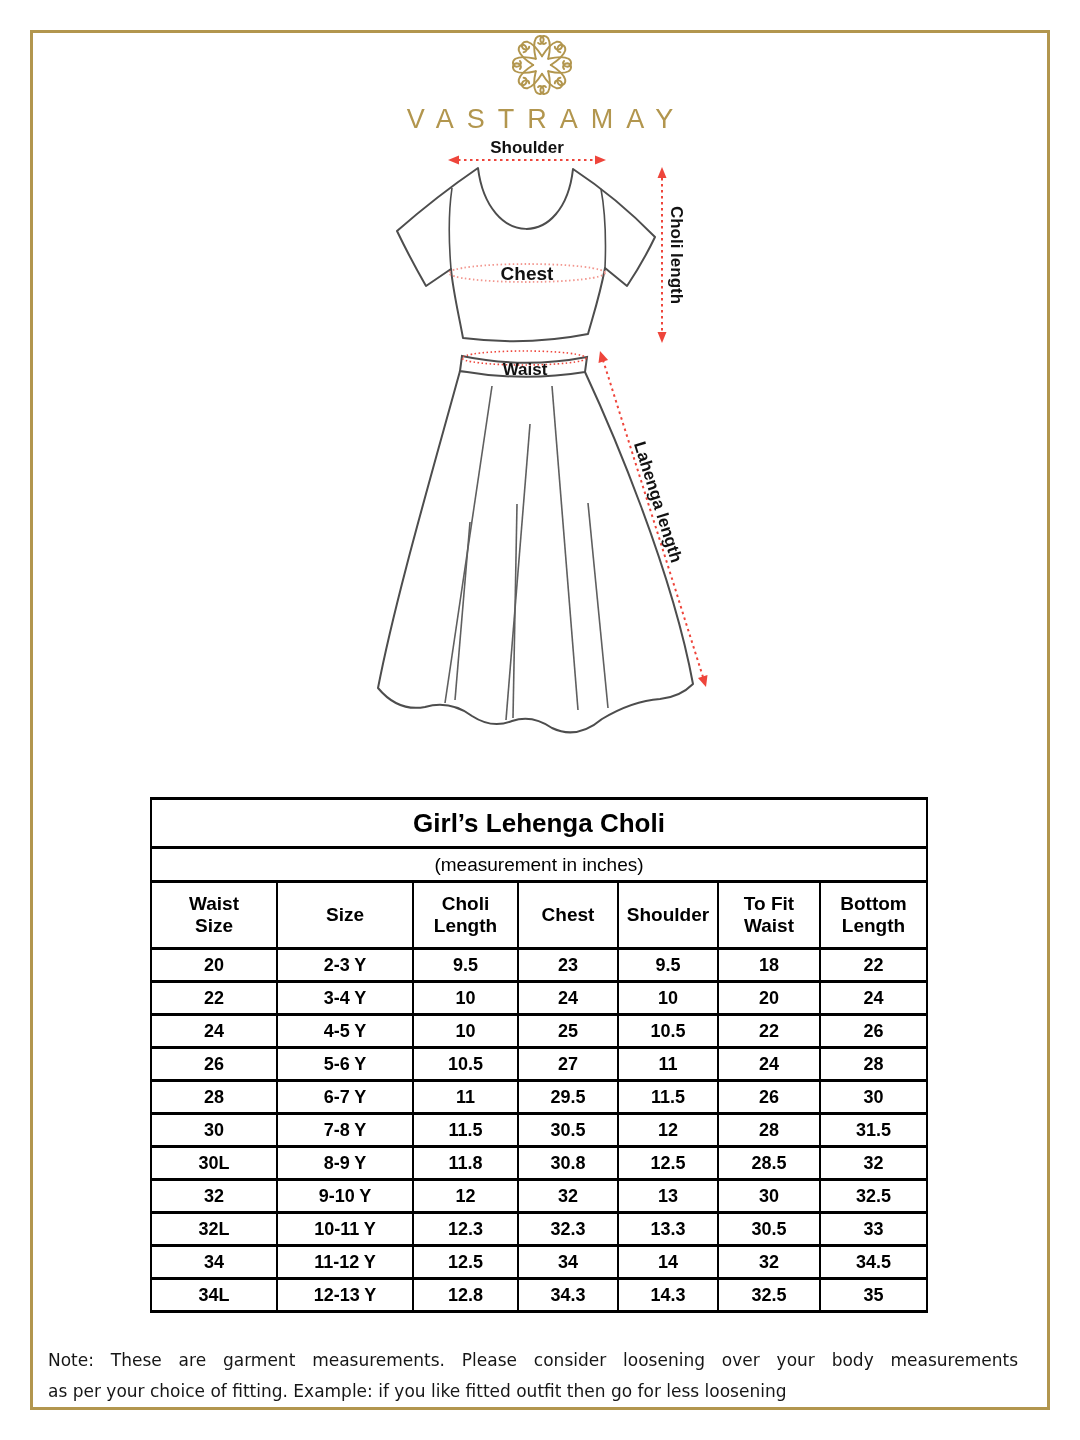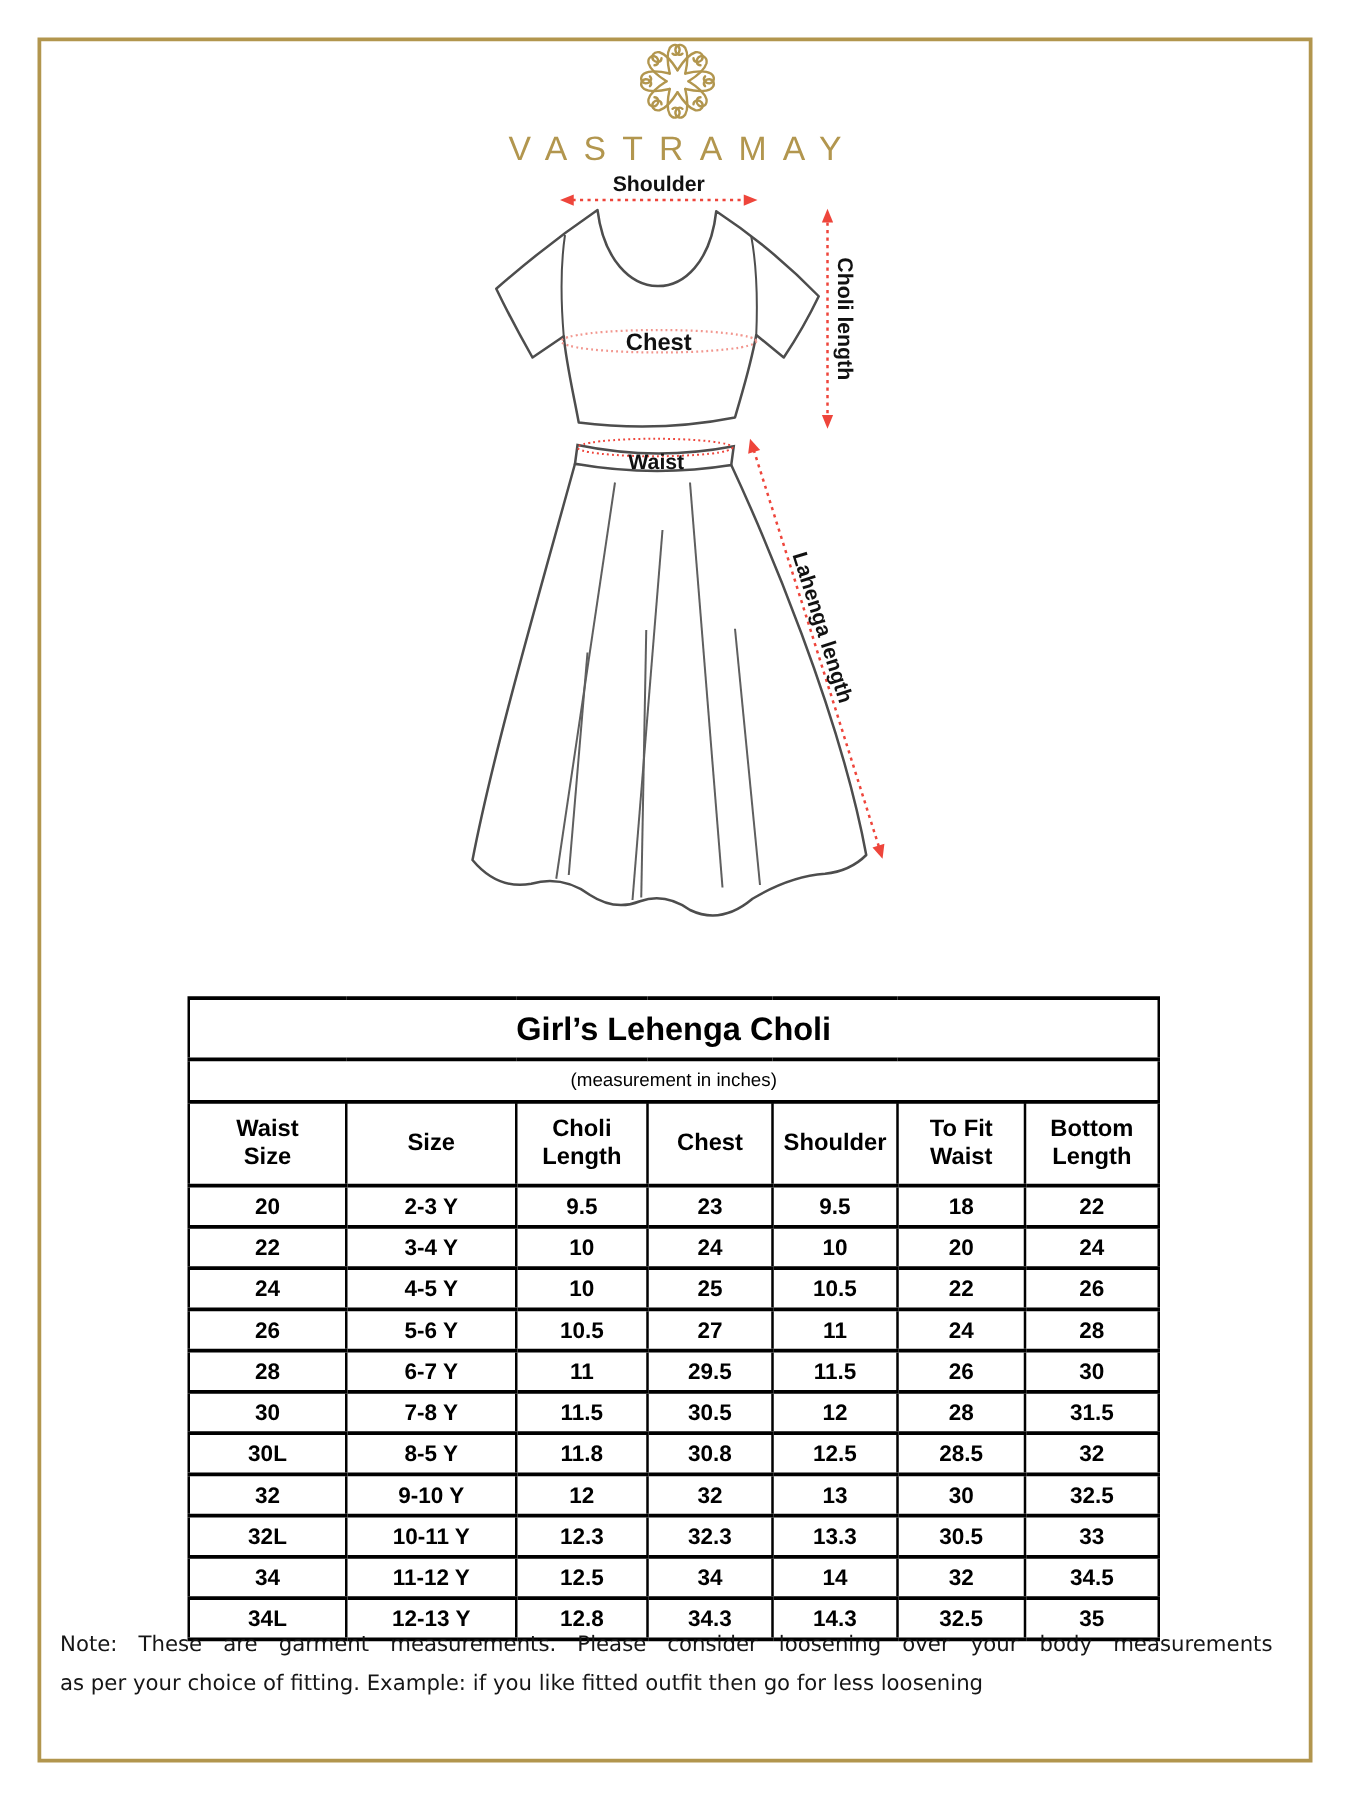--- a/index.html
+++ b/index.html
@@ -23,28 +23,28 @@
   }
   .size-table {
     position:absolute; left:150px; top:757px; width:778px;
     border-collapse:collapse; table-layout:fixed; background:#fff; color:#000;margin-top:40px;
   }
   .size-table th, .size-table td {
     border:2px solid #000; border-top-width:3px; border-bottom-width:3px;
     text-align:center; vertical-align:middle; padding:0; overflow:hidden;
   }
   .title-cell  { font-size:26px; font-weight:bold; height:46px; }
-  .subtitle-cell { font-size:15px; font-weight:normal; height:31px; }
+  .subtitle-cell { font-size:19px; font-weight:normal; height:31px; }
   .col-head { font-size:19px; font-weight:bold; height:64px; line-height:1.15; white-space:pre-line; }
   .data-cell { font-size:18px; font-weight:bold; height:30px; line-height:1; }
   .note {
     position:absolute; left:48px; top:1301px; width:970px;
     font-family:"DejaVu Sans", sans-serif; font-size:17px; line-height:31px; color:#161616;
   }
-  .note-line1 { text-align:justify; text-align-last:justify; }
+  .note-line1 { text-align:justify; text-align-last:justify;margin-top:44px; }
   .note-line2 { text-align:left; }
 </style>
 </head>
 <body>
 
 <div class="page">
 
   <div class="frame"></div>
 
   <svg class="ornament" width="64" height="64" viewBox="-40 -40 80 80">
@@ -199,21 +199,21 @@
         <td class="data-cell">30</td>
         <td class="data-cell">7-8 Y</td>
         <td class="data-cell">11.5</td>
         <td class="data-cell">30.5</td>
         <td class="data-cell">12</td>
         <td class="data-cell">28</td>
         <td class="data-cell">31.5</td>
       </tr>
       <tr>
         <td class="data-cell">30L</td>
-        <td class="data-cell">8-5 Y</td>
+        <td class="data-cell">8-9 Y</td>
         <td class="data-cell">11.8</td>
         <td class="data-cell">30.8</td>
         <td class="data-cell">12.5</td>
         <td class="data-cell">28.5</td>
         <td class="data-cell">32</td>
       </tr>
       <tr>
         <td class="data-cell">32</td>
         <td class="data-cell">9-10 Y</td>
         <td class="data-cell">12</td>

